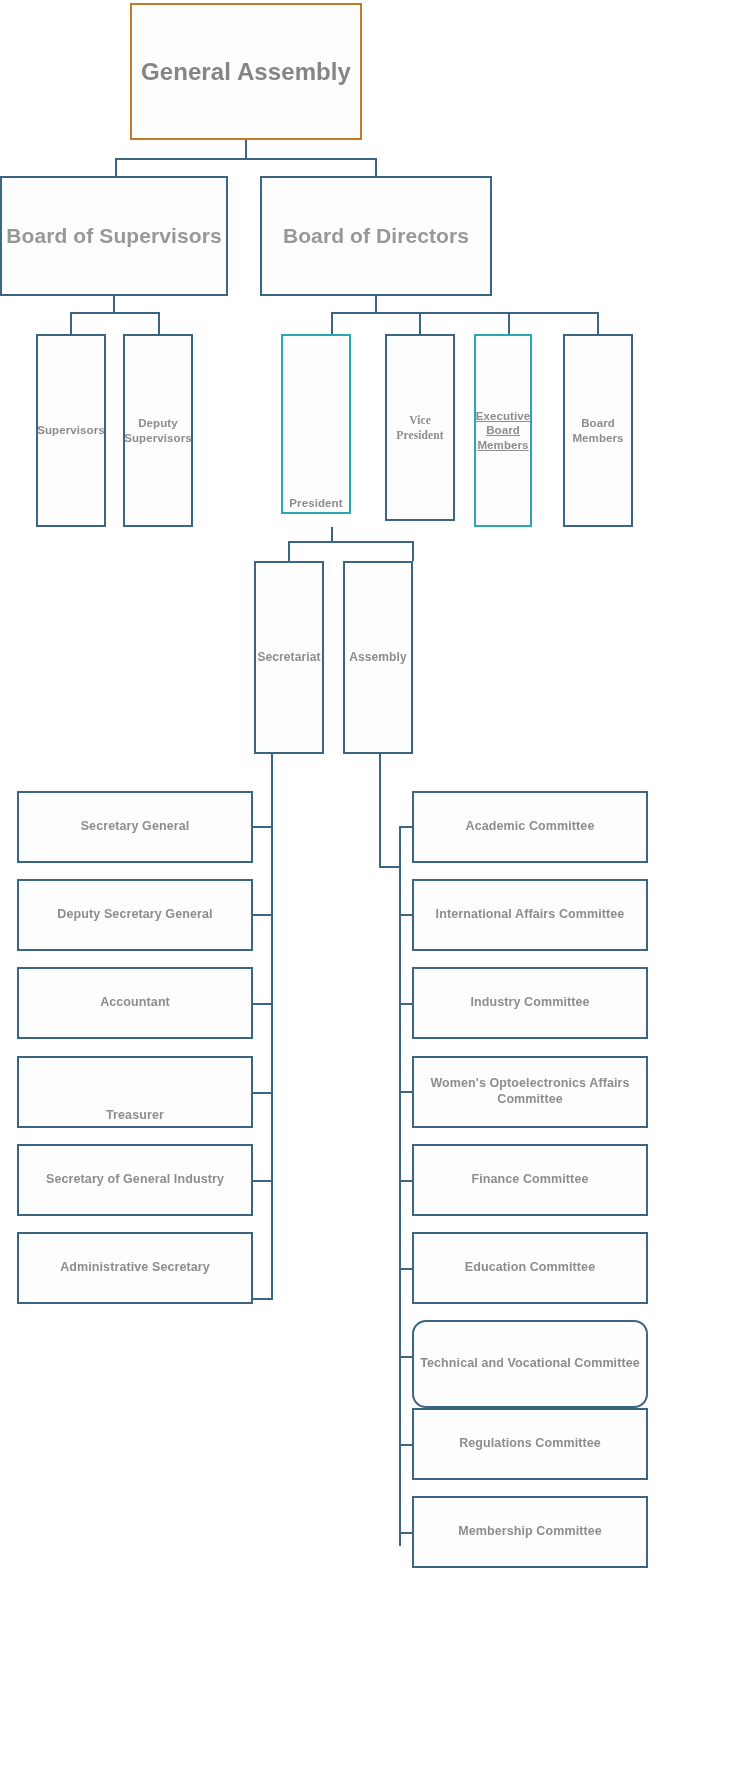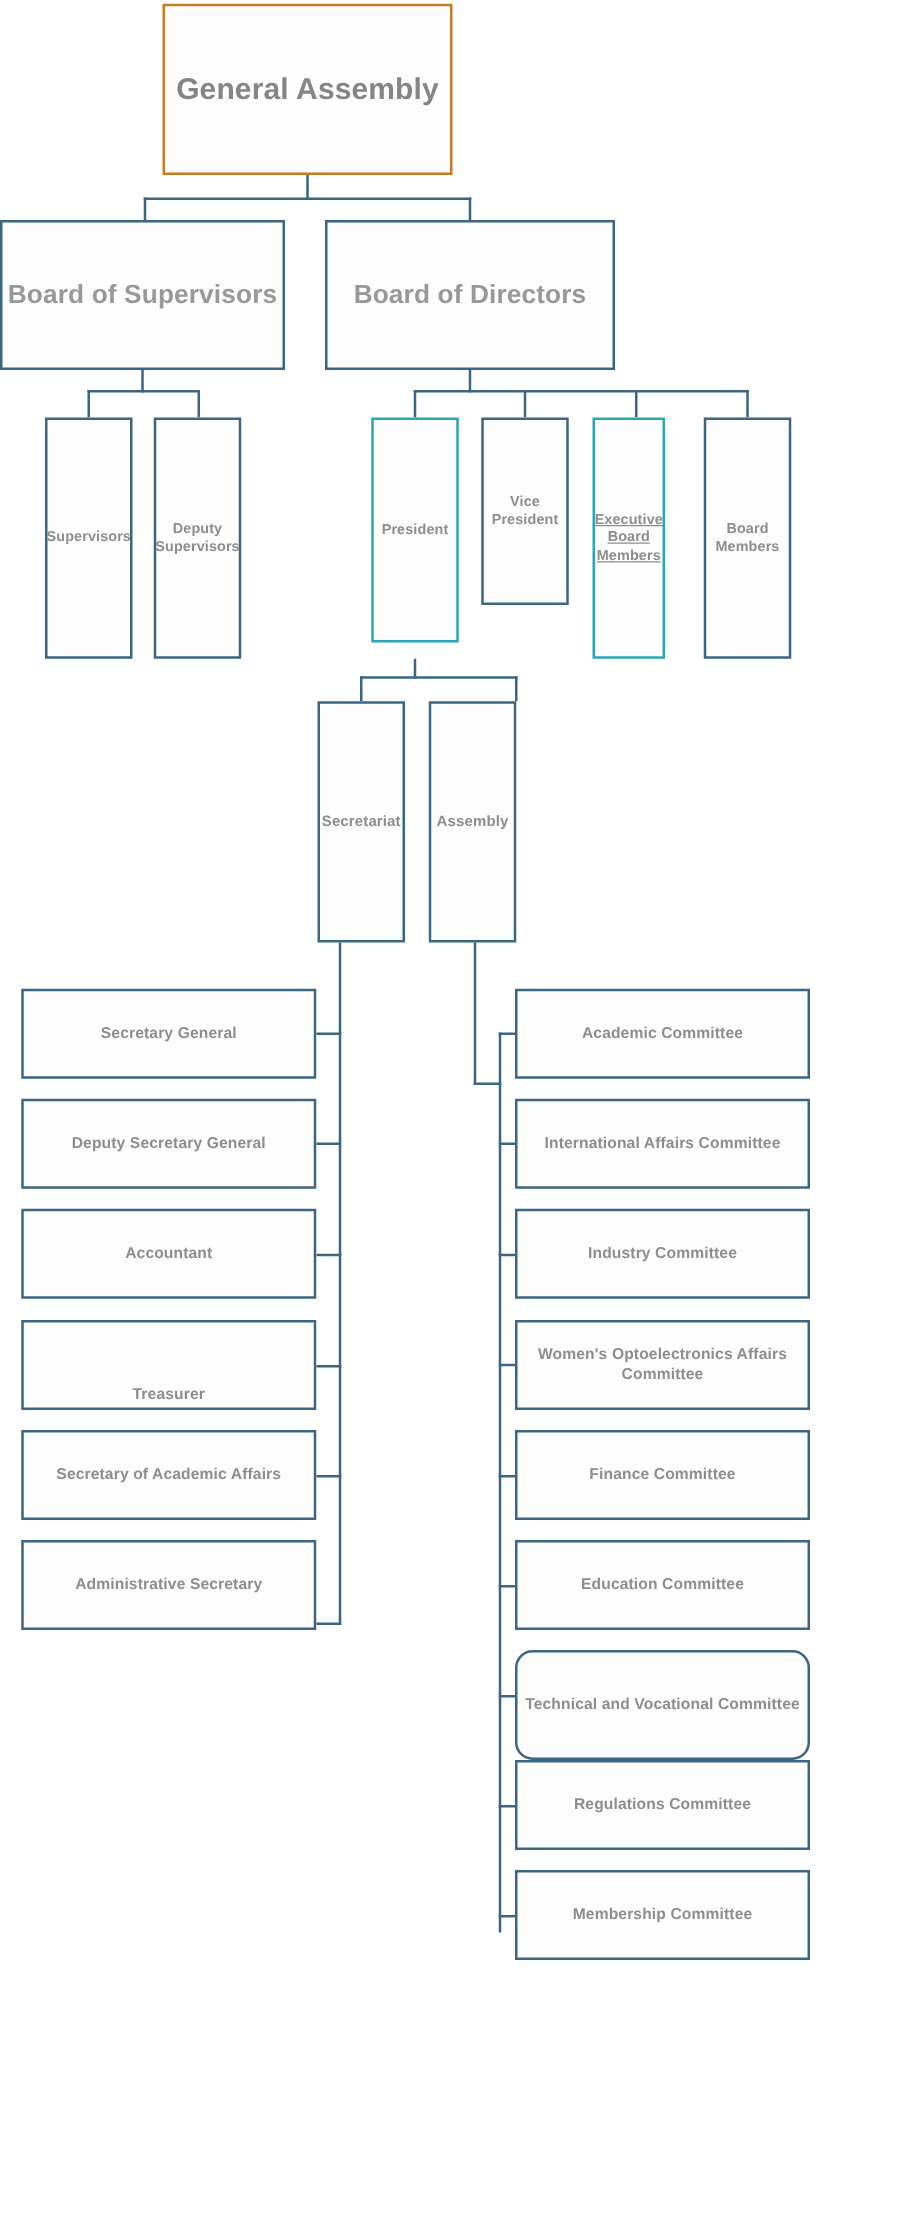--- a/index.html
+++ b/index.html
@@ -84,25 +84,25 @@
   <div class="conn v" style="left:597px; top:312px; width:2px; height:22px;"></div>
 
   <div class="node steel n-role" style="left:36px; top:334px; width:70px; height:193px;">
     <span>Supervisors</span>
   </div>
 
   <div class="node steel n-role" style="left:123px; top:334px; width:70px; height:193px;">
     <span>Deputy Supervisors</span>
   </div>
 
-  <div class="node teal n-role" style="left:297px; top:334px; width:70px; height:180px;">
+  <div class="node teal n-role" style="left:281px; top:334px; width:70px; height:180px;align-items:flex-end;">
     <span>President</span>
   </div>
 
-  <div class="node steel n-role" style="left:385px; top:334px; width:70px; height:150px;">
+  <div class="node steel n-role" style="left:385px; top:334px; width:70px; height:187px;font-family:Liberation Serif, serif;">
     <span>Vice President</span>
   </div>
 
   <div class="node teal n-role" style="left:474px; top:334px; width:58px; height:193px;text-decoration:underline;">
     <span>Executive Board Members</span>
   </div>
 
   <div class="node steel n-role" style="left:563px; top:334px; width:70px; height:193px;">
     <span>Board Members</span>
   </div>
@@ -147,21 +147,21 @@
   <div class="node steel n-leaf" style="left:17px; top:879px; width:236px; height:72px;">
     <span>Deputy Secretary General</span>
   </div>
   <div class="node steel n-leaf" style="left:17px; top:967px; width:236px; height:72px;">
     <span>Accountant</span>
   </div>
   <div class="node steel n-leaf" style="left:17px; top:1056px; width:236px; height:72px;align-items:flex-end;">
     <span>Treasurer</span>
   </div>
   <div class="node steel n-leaf" style="left:17px; top:1144px; width:236px; height:72px;">
-    <span>Secretary of Academic Affairs</span>
+    <span>Secretary of General Industry</span>
   </div>
   <div class="node steel n-leaf" style="left:17px; top:1232px; width:236px; height:72px;">
     <span>Administrative Secretary</span>
   </div>
 
   <div class="node steel n-leaf" style="left:412px; top:791px; width:236px; height:72px;">
     <span>Academic Committee</span>
   </div>
   <div class="node steel n-leaf" style="left:412px; top:879px; width:236px; height:72px;text-align:right;">
     <span>International Affairs Committee</span>

